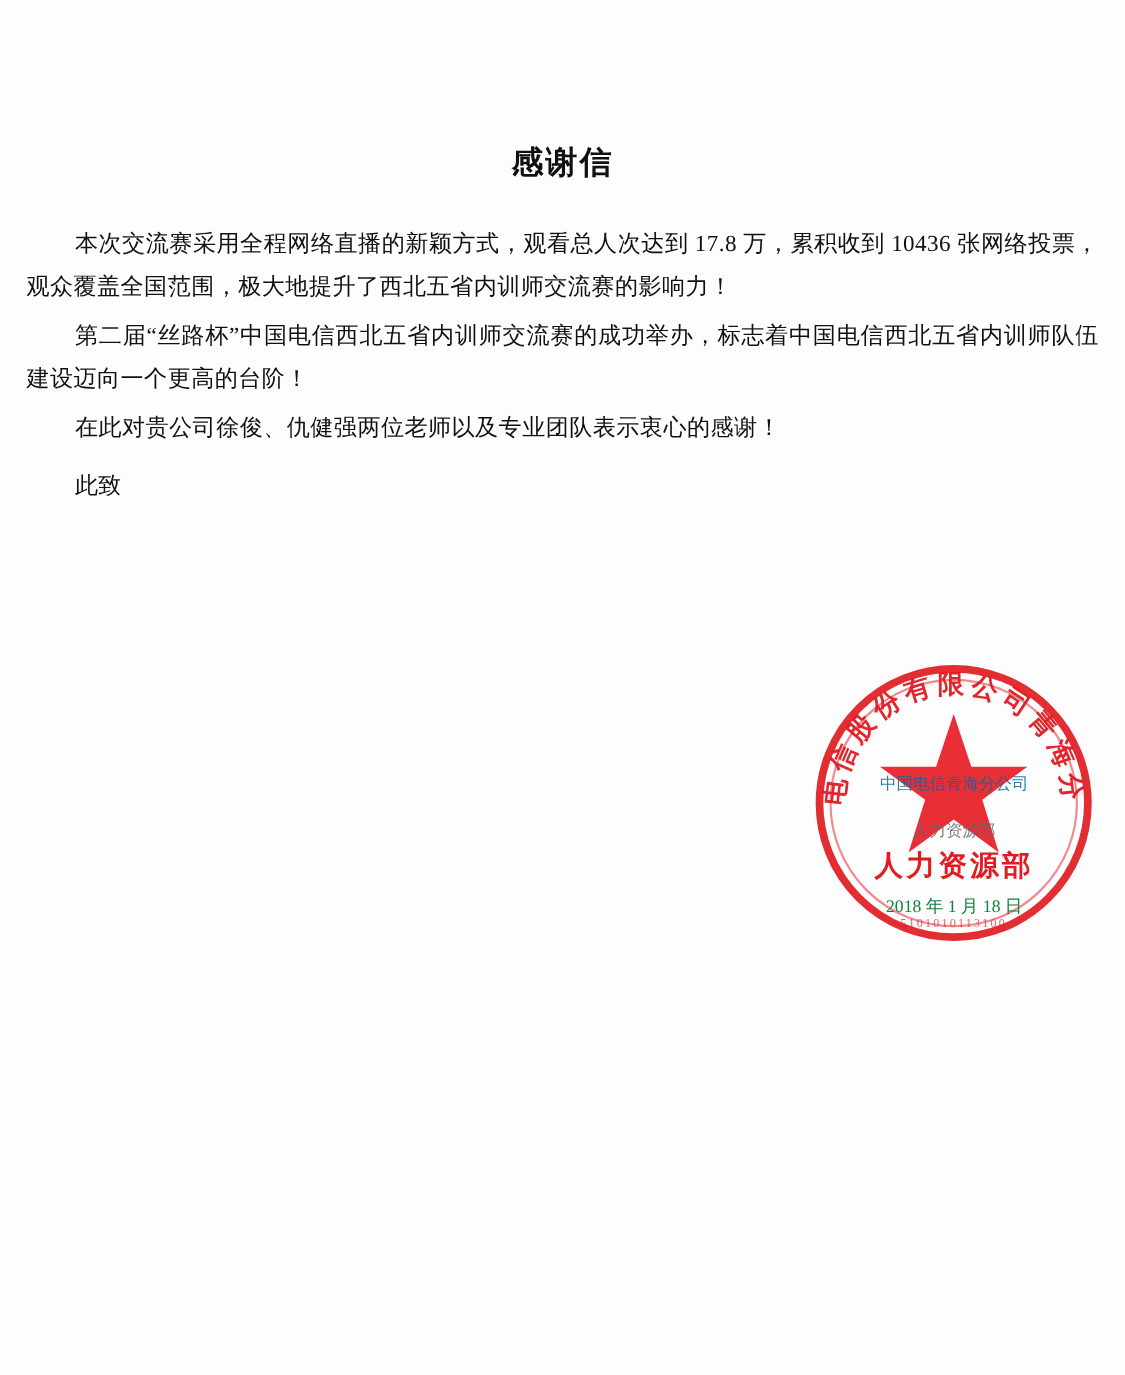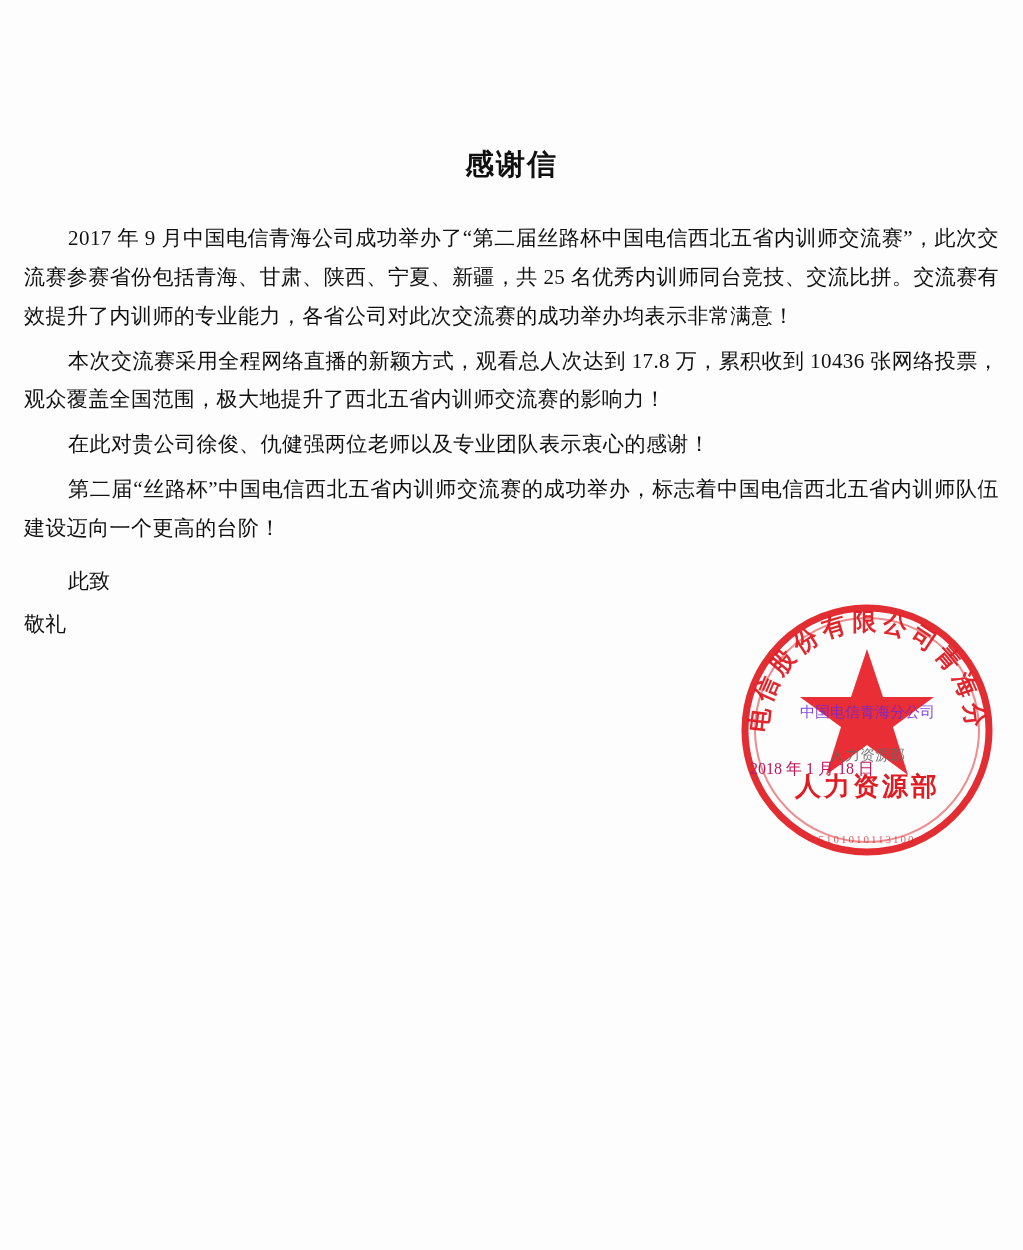--- a/index.html
+++ b/index.html
@@ -19,21 +19,21 @@
     position: absolute;
     left: 0;
     top: 0;
     width: 1023px;
     height: 1250px;
     background: #fdfdfd;
   }
   .doc-body {
     position: absolute;
     left: 24px;
-    top: 145px;
+    top: 128px;
     width: 975px;
   }
   .doc-title {
     text-align: center;
     font-size: 29px;
     font-weight: bold;
     letter-spacing: 2px;
     margin: 0 0 34px 0;
     font-family: "Liberation Serif", "DejaVu Serif", serif;
   }
@@ -81,21 +81,21 @@
     font-size: 15px;
     font-family: "Liberation Serif", "DejaVu Serif", serif;
     white-space: nowrap;
   }
   .us-org {
     left: 750px;
     top: 703px;
     width: 235px;
     text-align: center;
     font-size: 15px;
-    color: #6d28d9;
+    color: #0369a1;
     opacity: 0.85;
   }
   .us-dept {
     left: 750px;
     top: 746px;
     width: 235px;
     text-align: center;
     font-size: 15px;
     color: #666;
     opacity: 0.85;
@@ -108,44 +108,43 @@
     text-align: center;
     font-size: 26px;
     font-weight: bold;
     color: #e01b22;
     letter-spacing: 3px;
     font-family: "Liberation Serif", "DejaVu Serif", serif;
   }
   .seal-date {
     position: absolute;
     left: 750px;
-    top: 759px;
+    top: 814px;
     width: 235px;
+    text-align: center;
     font-size: 16px;
-    color: #be185d;
+    color: #15803d;
     font-family: "Liberation Serif", "DejaVu Serif", serif;
   }
 </style>
 </head>
 <body>
 
 <div class="page">
 
   <div class="doc-body">
 
     <h1 class="doc-title">感谢信</h1>
 
 
-    <p class="para">2017 年 9 月中国电信青海公司成功举办了“第二届丝路杯中国电信西北五省内训师交流赛”，此次交流赛参赛省份包括青海、甘肃、陕西、宁夏、新疆，共 25 名优秀内训师同台竞技、交流比拼。交流赛有效提升了内训师的专业能力，各省公司对此次交流赛的成功举办均表示非常满意！</p>
     <p class="para">本次交流赛采用全程网络直播的新颖方式，观看总人次达到 17.8 万，累积收到 10436 张网络投票，观众覆盖全国范围，极大地提升了西北五省内训师交流赛的影响力！</p>
+    <p class="para">第二届“丝路杯”中国电信西北五省内训师交流赛的成功举办，标志着中国电信西北五省内训师队伍建设迈向一个更高的台阶！</p>
     <p class="para">在此对贵公司徐俊、仇健强两位老师以及专业团队表示衷心的感谢！</p>
-    <p class="para">第二届“丝路杯”中国电信西北五省内训师交流赛的成功举办，标志着中国电信西北五省内训师队伍建设迈向一个更高的台阶！</p>
 
     <p class="closing-1">此致</p>
-    <p class="closing-2">敬礼</p>
 
   </div>
 
   <div class="seal">
     <svg width="258" height="258" viewBox="0 0 258 258" xmlns="http://www.w3.org/2000/svg">
       <defs>
         <path id="arcpath" d="M 29,129 A 100,100 0 1 1 229,129" fill="none"></path>
       </defs>
       <circle cx="129" cy="129" r="122" fill="none" stroke="#e01b22" stroke-width="7" opacity="0.92"></circle>
       <circle cx="129" cy="129" r="112" fill="none" stroke="#e01b22" stroke-width="2" opacity="0.5"></circle>

